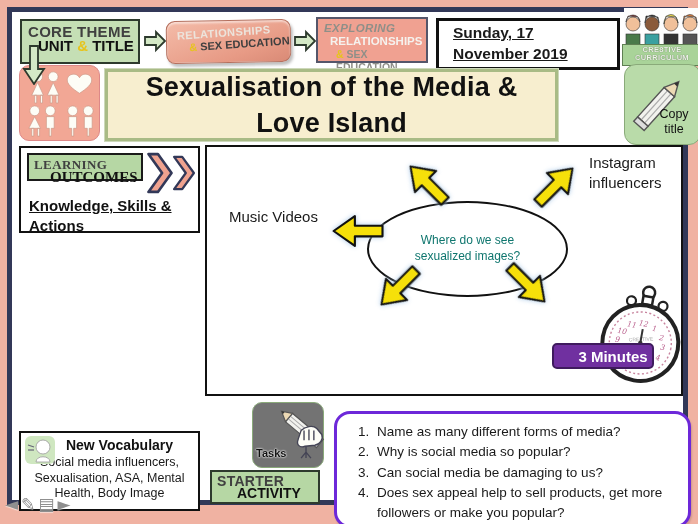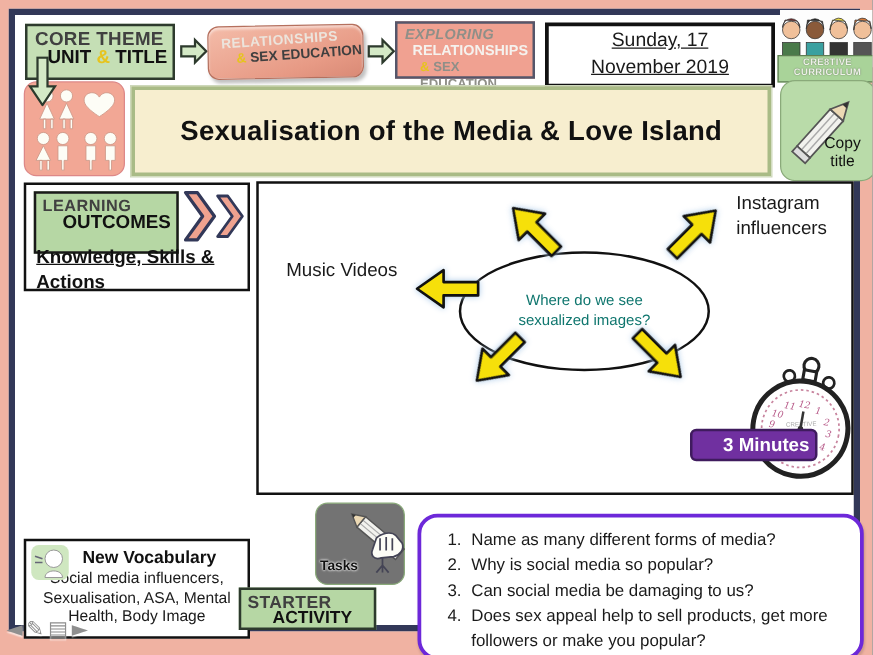--- a/index.html
+++ b/index.html
@@ -26,42 +26,42 @@
     padding-top:6px; line-height:1.05; transform:rotate(-1deg); }
   .rse-btn .l1 { color:#ece4dc; font-size:11px; font-weight:bold; letter-spacing:.4px; margin-left:10px; transform:rotate(-3deg); }
   .rse-btn .l2 { color:#3f3f3f; font-size:11px; font-weight:bold; margin-left:22px; transform:rotate(-3deg); }
 
   .exploring { left:304px; top:5px; width:112px; height:46px; background:#f0a191; border:2px solid #55566a; padding:3px 0 0 6px; line-height:1.15; }
   .exploring .l1 { color:#8f8f88; font-size:11.5px; font-weight:bold; letter-spacing:.4px;font-style:italic; }
   .exploring .l2 { color:#f5f2ee; font-size:11.5px; font-weight:bold; margin-left:6px; }
   .exploring .l3 { color:#8f8f88; font-size:10.5px; font-weight:bold; margin-left:12px; }
 
   .date-box { left:424px; top:6px; width:184px; height:52px; background:#fff; border:3px solid #111;
-    display:flex; align-items:center; justify-content:center; text-align:center;
-    font-size:15.5px; color:#1a1a1a; text-decoration:underline; line-height:1.35; padding:0 14px; }
+    display:flex; align-items:center; justify-content:center; 
+    font-size:15.5px; color:#1a1a1a; text-decoration:underline; line-height:1.35; padding:0 14px;font-weight:bold; }
 
   .chars { left:612px; top:-4px; width:76px; height:46px; }
   .brand { left:610px; top:32px; width:80px; height:22px; background:#a9d399; border:1.5px solid #5f7f53;
     text-align:center; line-height:1.1; padding-top:1px; }
   .brand div { font-size:7.5px; font-weight:bold; color:#eef2e8; text-shadow:0 0 1px #4a5a44; letter-spacing:.3px; }
 
   .down-arrow { left:10px; top:33px; width:24px; height:40px; z-index:3; }
 
   .families { left:7px; top:53px; width:81px; height:76px; background:#f2a795; border-radius:10px; border:1px solid #d88; }
 
-  .title-box { left:93px; top:57px; width:512px; height:72px; background:#f7eecf; border:3px solid #a9bb86; outline:1px solid #cdd8ba;
+  .title-box { left:93px; top:57px; width:453px; height:72px; background:#f7eecf; border:3px solid #a9bb86; outline:1px solid #cdd8ba;
     display:flex; align-items:center; justify-content:center; text-align:center;
-    font-size:22px; font-weight:bold; color:#111; line-height:1.35; padding:0 30px; letter-spacing:.2px; }
+    font-size:27px; font-weight:bold; color:#111; line-height:1.35; padding:0 30px; letter-spacing:.2px; }
 
   .copy-box { left:612px; top:52px; width:77px; height:81px; background:#b9dba9; border:1px solid #8aaa7a; border-radius:12px; }
   .copy-box .note { position:absolute; right:6px; bottom:6px; width:40px; font-size:12.5px; color:#111; text-align:center; line-height:1.25; }
 
   .sb-box { background:#fff; border:2.5px solid #111; }
   .sb1 { left:7px; top:134px; width:181px; height:87px; }
-  .lo-badge { left:6px; top:5px; width:116px; height:50px; background:#b6d7a4; border:2px solid #1a1a1a; padding:3px 4px 0 5px; line-height:1; }
+  .lo-badge { left:6px; top:5px; width:116px; height:28px; background:#b6d7a4; border:2px solid #1a1a1a; padding:3px 4px 0 5px; line-height:1;font-family:Liberation Serif, serif; }
   .lo-badge .l1 { font-size:13px; letter-spacing:.4px; }
   .lo-badge .l2 { font-size:15px; font-weight:bold; color:#111; margin:-1px 0 0 16px; }
   .pink-chev { position:absolute; }
   .sb-heading { position:absolute; left:8px; top:48px; font-size:15px; font-weight:bold; color:#111;
     text-decoration:underline; line-height:1.3; width:160px; }
   .sb2 { left:7px; top:222px; width:181px; height:191px; padding:7px 6px 0 9px; }
   .sb2 p { font-size:12.5px; color:#1a1a1a; line-height:1.22; margin-bottom:13px; }
   .vocab { left:7px; top:419px; width:181px; height:80px; padding:4px 6px 0 6px; text-align:center; }
   .vocab-head { font-size:14px; font-weight:bold; color:#111; margin-left:20px; }
   .vocab-text { font-size:12.5px; color:#1a1a1a; line-height:1.25; margin-top:2px; }
@@ -75,21 +75,21 @@
   .lbl-right { left:382px; top:6px; width:95px; }
   .yarrow { position:absolute; width:54px; height:34px; filter:drop-shadow(0 0 2.5px #a8c8e8); }
   .timer-badge { position:absolute; left:345px; top:196px; width:102px; height:26px; background:#7030a0; border:2px solid #3f1b5e; border-radius:5px;
     color:#fff; font-size:15px; font-weight:bold; display:flex; align-items:center; justify-content:center; z-index:2;padding-left:20px; }
   .stopwatch { position:absolute; left:388px; top:132px; width:92px; height:114px; z-index:1; }
 
   .tasks-box { left:240px; top:390px; width:72px; height:66px; background:#737373; border-radius:10px; border:1px solid #8aaa7a; z-index:2;padding-left:18px; }
   .tasks-label { position:absolute; left:3px; bottom:8px; font-size:11px; font-weight:bold; color:#111;
     text-shadow:0 0 2px #fff,0 0 2px #fff; }
 
-  .starter-badge { left:179px; top:458px; width:110px; height:34px; background:#b6d7a4; border:2px solid #2d3a2d; padding:2px 0 0 5px; line-height:1; }
+  .starter-badge { left:198px; top:458px; width:110px; height:34px; background:#b6d7a4; border:2px solid #2d3a2d; padding:2px 0 0 5px; line-height:1; }
   .starter-badge .l1 { font-size:14px; letter-spacing:.3px; }
   .starter-badge .l2 { font-size:14px; font-weight:bold; color:#111; margin:-2px 0 0 20px; }
 
   .questions { left:322px; top:399px; width:357px; height:117px; background:#fff; border:3px solid #6d28d9; border-radius:16px;
     padding:8px 8px 0 6px; box-shadow:1px 2px 2px rgba(0,0,0,.15); }
   .questions ol { margin:0 0 0 0; padding-left:30px; }
   .questions li { font-size:13.5px; color:#1a1a1a; line-height:1.5; padding-left:4px; }
 
   .nav-controls { position:absolute; left:5px; top:496px; display:flex; gap:3px; z-index:10; }
   .nav-controls span { color:#8f8f8f; font-size:17px; font-family:"DejaVu Sans",sans-serif; text-shadow:0 1px 1px rgba(255,255,255,.6); cursor:pointer; line-height:1; }

